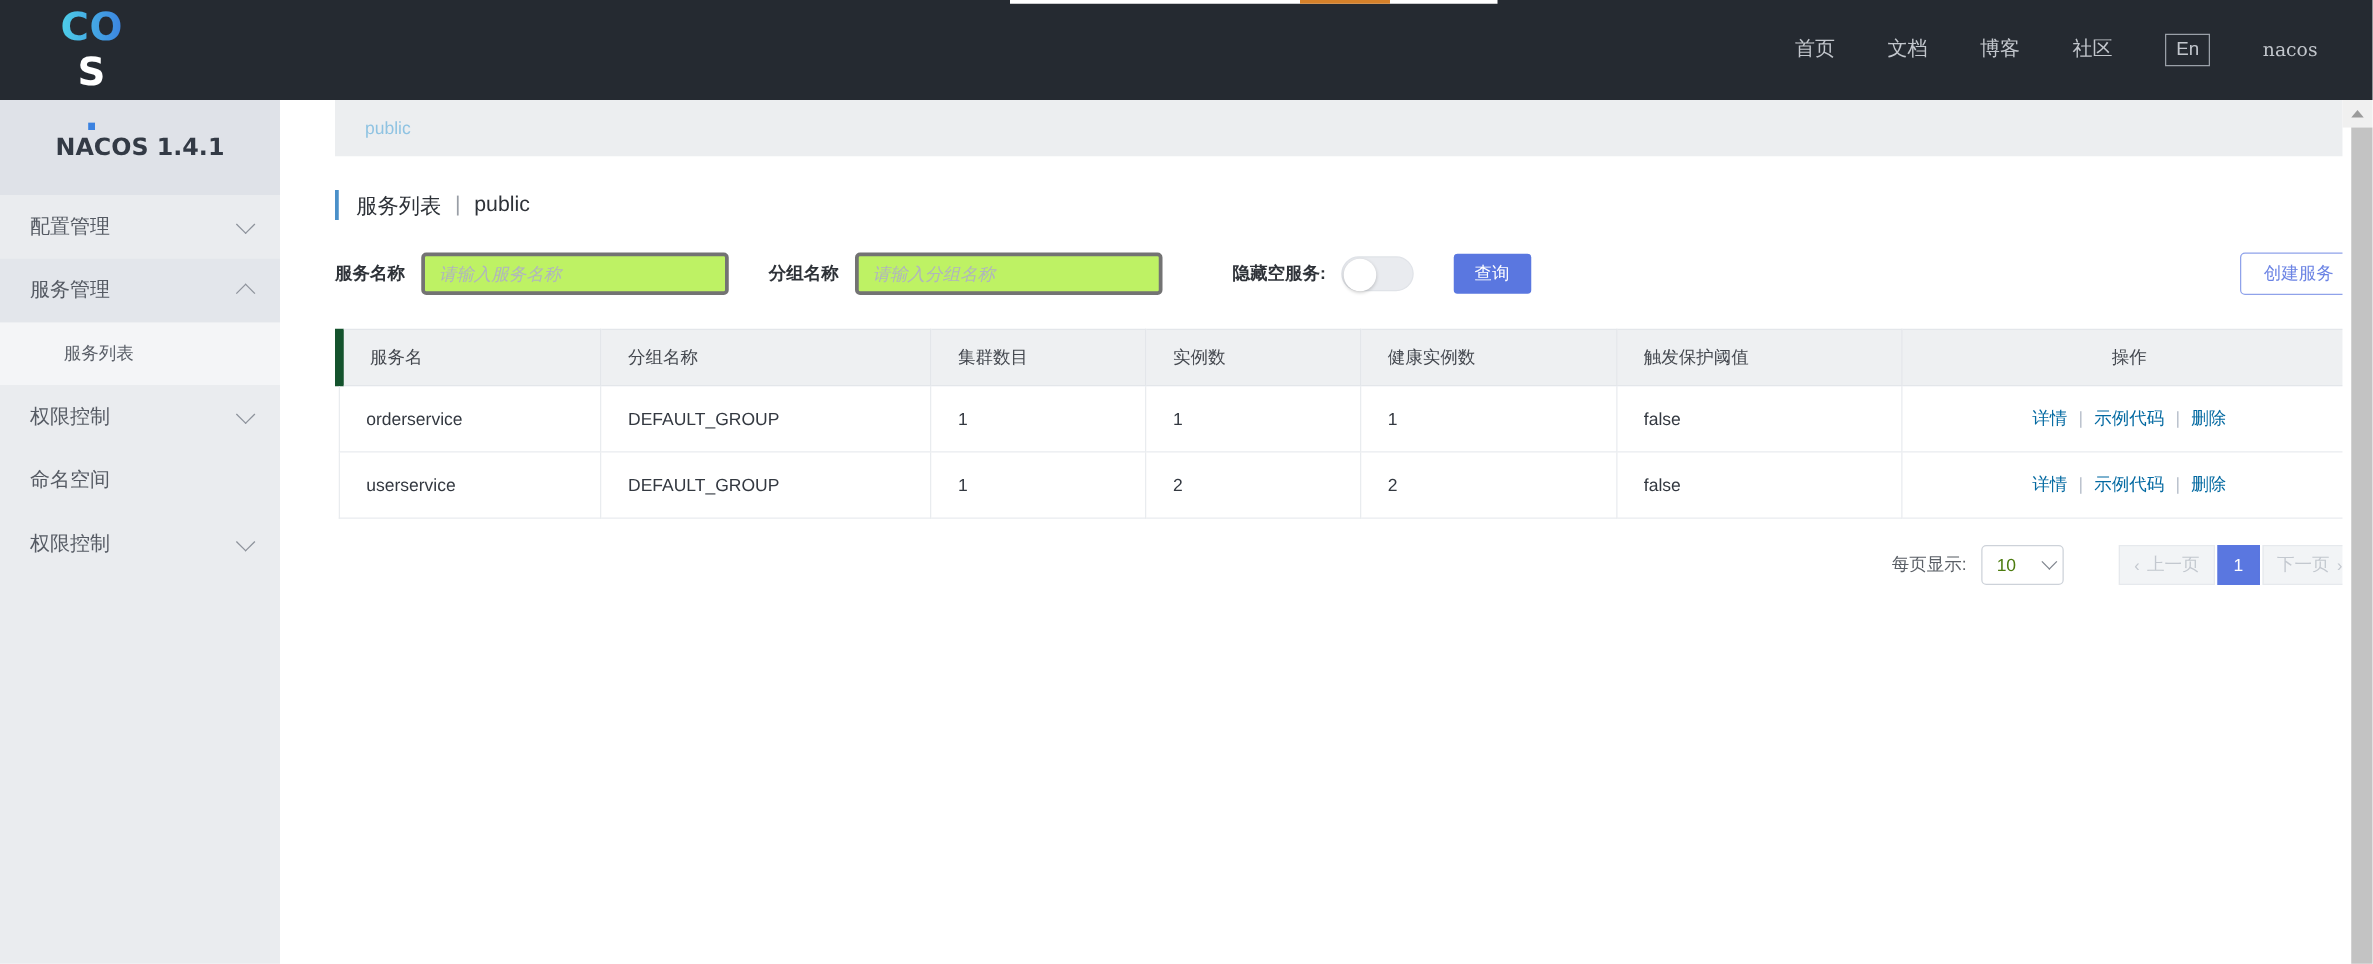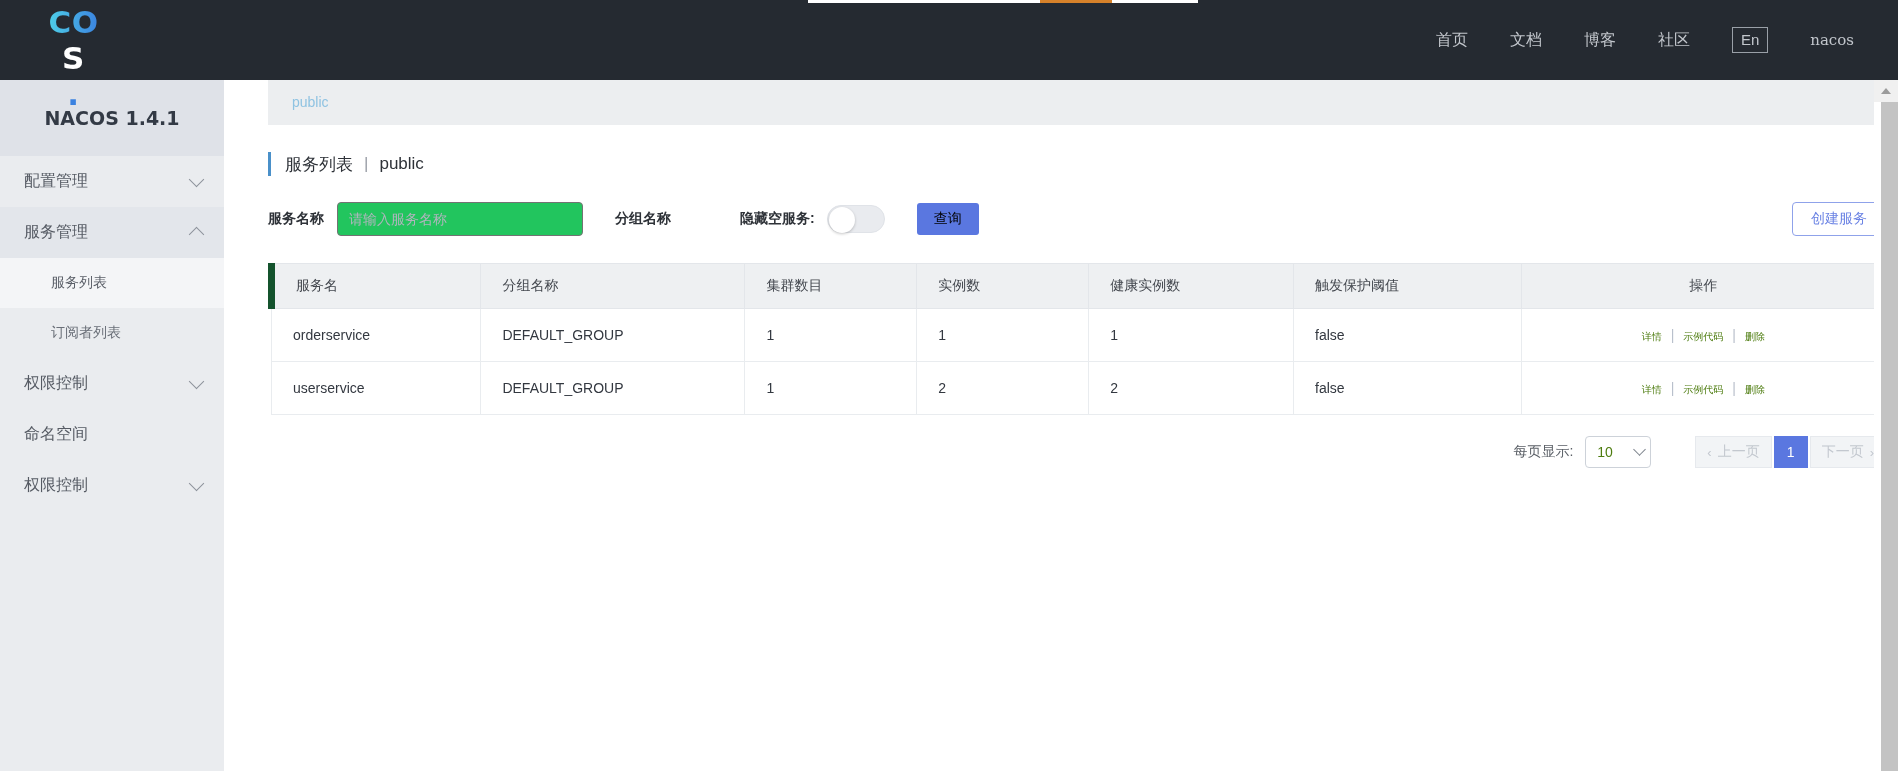--- a/index.html
+++ b/index.html
@@ -177,28 +177,29 @@
     padding-right: 20px;
   }
   .f-label {
     font-size: 14px;
     color: #2e3238;
     font-weight: 700;
     margin-right: 13px;
   }
   .f-input {
     width: 246px; height: 34px;
-    border: 1px solid #737373;
+    border: 3px solid #737373;
     border-radius: 4px;
-    background: #22c55e;
+    background: #bef264;
     padding: 0 11px;
     font-size: 14px;
     color: #333;
     outline: none;
     font-family: "Liberation Sans", sans-serif;
+    font-style: italic;
   }
   .f-input::placeholder { color: #b0b5bd; }
   .f-gap { width: 32px; }
   .toggle-label {
     margin-left: 56px;
     font-size: 14px;
     color: #2e3238;
     font-weight: 700;
     margin-right: 12px;
   }
@@ -215,21 +216,21 @@
     left: 1px; top: 1px;
     width: 26px; height: 26px;
     border-radius: 50%;
     background: #fff;
     box-shadow: 0 1px 3px rgba(0,0,0,.22);
   }
   .btn-primary {
     margin-left: 32px;
     width: 62px; height: 32px;
     background: #5a77e0;
-    color: #000000;
+    color: #ffffff;
     border: none;
     border-radius: 3px;
     font-size: 14px;
     cursor: pointer;
     font-family: "Liberation Sans", sans-serif;
   }
   .btn-outline {
     position: absolute;
     right: 20px;
     width: 94px; height: 34px;
@@ -264,23 +265,23 @@
     border-left: none;
     height: 53px;
     padding-left: 21px;
     font-size: 14px;
     color: #333840;
     background: #fff;
   }
   tbody td:first-child { border-left: 1px solid #e9ecef; }
   tbody td.center { text-align: center; padding-left: 0; }
   .op-link {
-    color: #4d7c0f;
+    color: #0369a1;
     text-decoration: none;
-    font-size: 10px;
+    font-size: 14px;
   }
   .op-sep { color: #b9c0cc; margin: 0 9px; }
 
   
   .pager {
     margin: 21px 20px 0 0;
     display: flex;
     align-items: center;
     justify-content: flex-end;
   }
@@ -384,21 +385,20 @@
     <span class="label">配置管理</span>
     <span class="chev"></span>
   </div>
 
   <div class="nav-item group-open">
     <span class="label">服务管理</span>
     <span class="chev up"></span>
   </div>
 
   <div class="sub-item active">服务列表</div>
-  <div class="sub-item">订阅者列表</div>
 
   <div class="nav-item">
     <span class="label">权限控制</span>
     <span class="chev"></span>
   </div>
 
   <div class="nav-item">
     <span class="label">命名空间</span>
   </div>
 
@@ -418,20 +418,21 @@
     <span>服务列表</span>
     <span class="sep">|</span>
     <span>public</span>
   </div>
 
   <div class="filters">
     <span class="f-label">服务名称</span>
     <input class="f-input" type="text" placeholder="请输入服务名称" style="">
     <span class="f-gap"></span>
     <span class="f-label">分组名称</span>
+    <input class="f-input" type="text" placeholder="请输入分组名称" style="">
     <span class="toggle-label">隐藏空服务:</span>
     <span class="toggle">
       <span class="knob"></span>
     </span>
     <button class="btn-primary">查询</button>
     <button class="btn-outline">创建服务</button>
   </div>
 
   <div class="tbl-wrap">
     <table>

